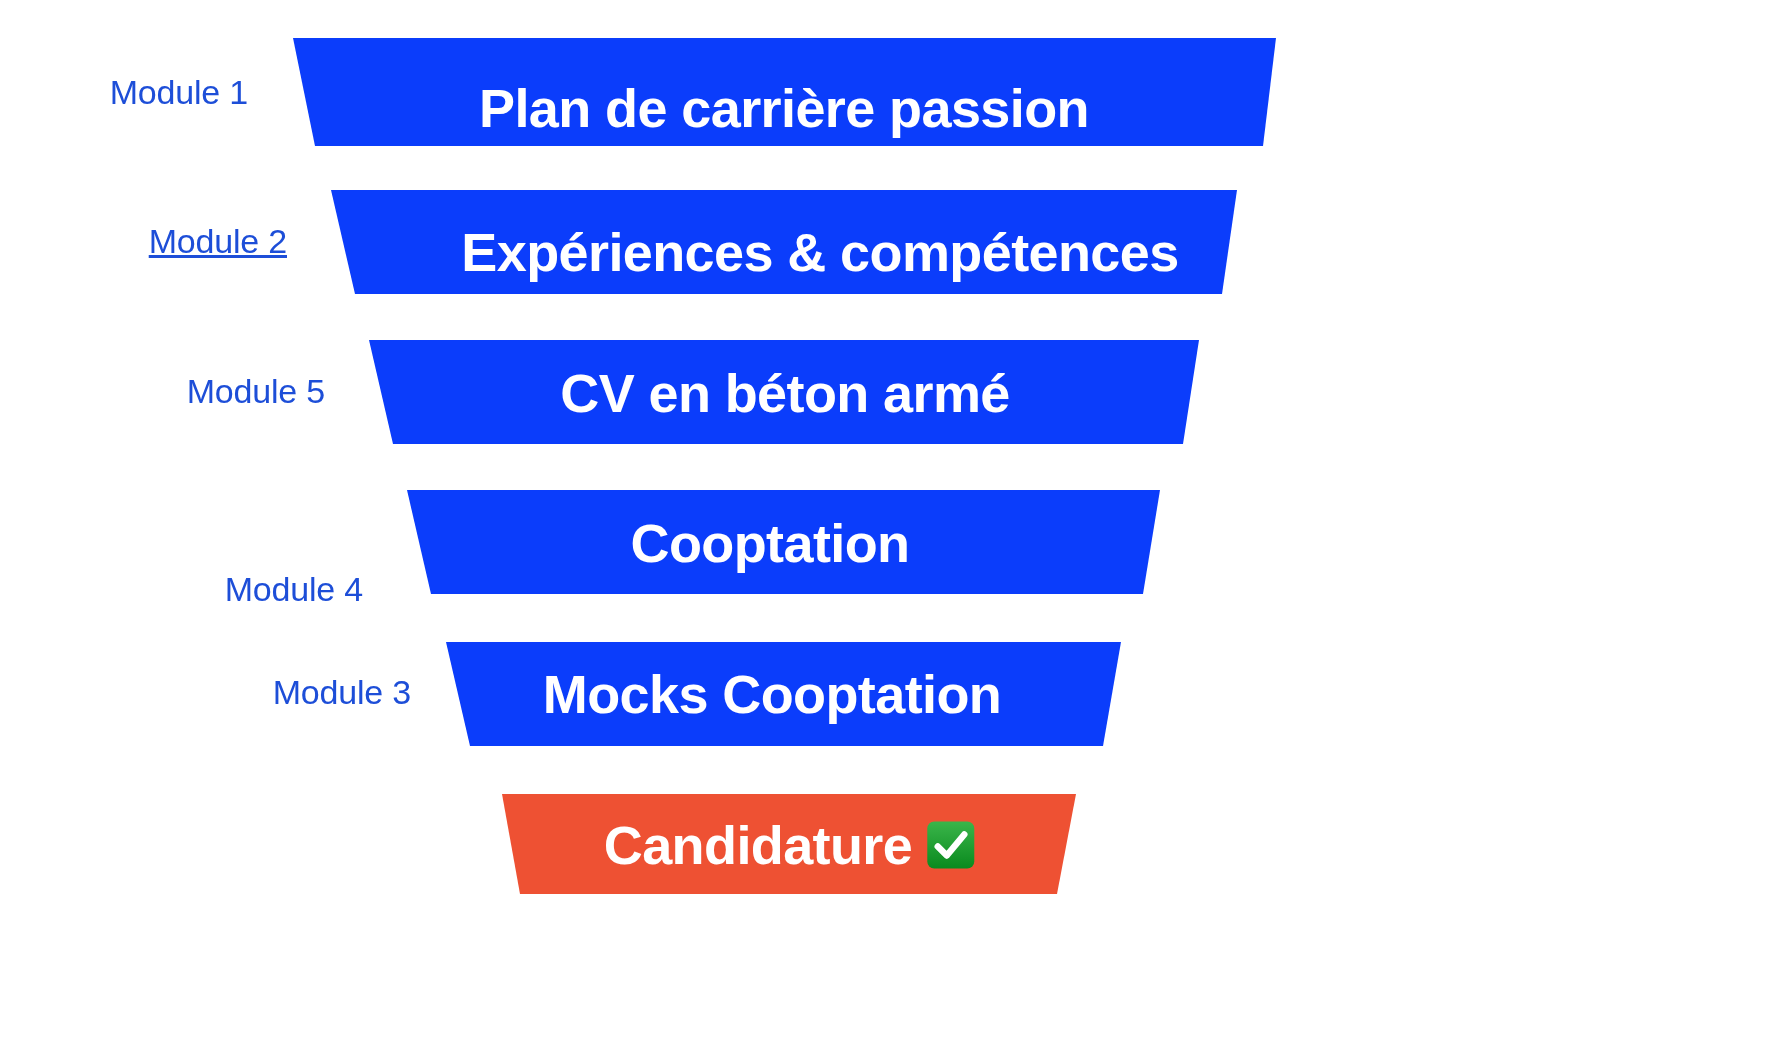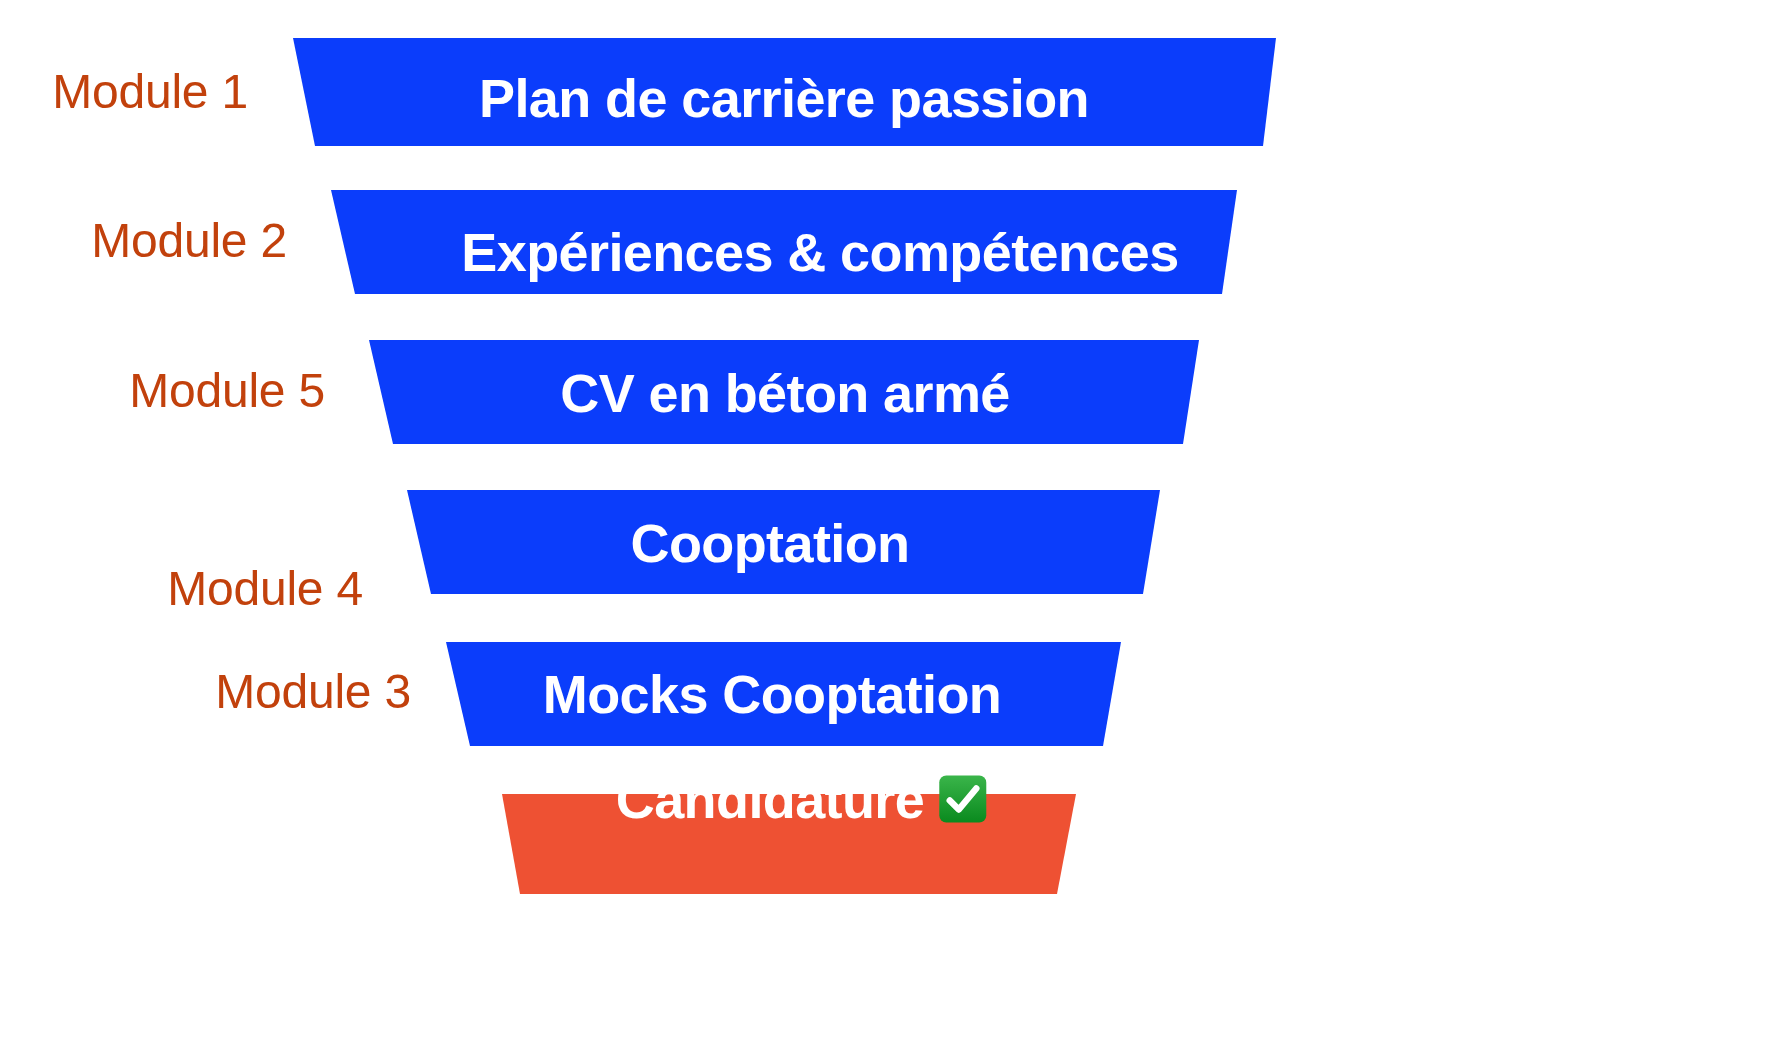--- a/index.html
+++ b/index.html
@@ -23,22 +23,22 @@
     left: 0;
     top: 0;
     width: 1784px;
     height: 1056px;
     display: block;
   }
   .stage-label {
     position: absolute;
     font-family: "Liberation Sans", sans-serif;
     font-weight: 400;
-    font-size: 48px;
-    color: #c2410c;
+    font-size: 34px;
+    color: #1d4ed8;
     white-space: nowrap;
     text-align: center;
     letter-spacing: -0.2px;
     line-height: 1;
     transform: translateY(-50%);
   }
   .bar-text {
     position: absolute;
     font-family: "Liberation Sans", sans-serif;
     font-weight: 700;
@@ -77,40 +77,40 @@
         <polygon points="331,190 1237,190 1222,294 355,294" fill="#0b3dfb"></polygon>
         <polygon points="369,340 1199,340 1183,444 393,444" fill="#0b3dfb"></polygon>
         <polygon points="407,490 1160,490 1143,594 431,594" fill="#0b3dfb"></polygon>
         <polygon points="446,642 1121,642 1103,746 470,746" fill="#0b3dfb"></polygon>
         <polygon points="502,794 1076,794 1057,894 520,894" fill="#ee5133"></polygon>
       </g>
   </svg>
 
   <div id="labels-layer">
       <div class="stage-label" style="right: 1536px; top: 92px;">Module 1</div>
-      <div class="bar-text" style="left: 784px; top: 98px;">
+      <div class="bar-text" style="left: 784px; top: 108px;">
         <span>Plan de carrière passion</span>
       </div>
-      <div class="stage-label" style="right: 1497px; top: 241px;">Module 2</div>
+      <div class="stage-label" style="right: 1497px; top: 241px; text-decoration: underline;">Module 2</div>
       <div class="bar-text" style="left: 820px; top: 252px;">
         <span>Expériences &amp; compétences</span>
       </div>
       <div class="stage-label" style="right: 1459px; top: 391px;">Module 5</div>
       <div class="bar-text" style="left: 785px; top: 393px;">
         <span>CV en béton armé</span>
       </div>
       <div class="stage-label" style="right: 1421px; top: 541px; margin-top: 48px;">Module 4</div>
       <div class="bar-text" style="left: 770px; top: 543px;">
         <span>Cooptation</span>
       </div>
       <div class="stage-label" style="right: 1373px; top: 692px;">Module 3</div>
       <div class="bar-text" style="left: 772px; top: 694px;">
         <span>Mocks Cooptation</span>
       </div>
-      <div class="bar-text final" style="left: 790px; top: 799px; margin-left: 12px;">
+      <div class="bar-text final" style="left: 790px; top: 845px;">
         <span>Candidature</span>
         <span class="check-emoji">
           <svg viewBox="0 0 50 50" xmlns="http://www.w3.org/2000/svg">
             <defs>
               <linearGradient id="cg" x1="0" y1="0" x2="0" y2="1">
                 <stop offset="0" stop-color="#3ab54a"></stop>
                 <stop offset="1" stop-color="#0a8a1e"></stop>
               </linearGradient>
             </defs>
             <rect x="1.5" y="1.5" width="47" height="47" rx="7" ry="7" fill="url(#cg)"></rect>

